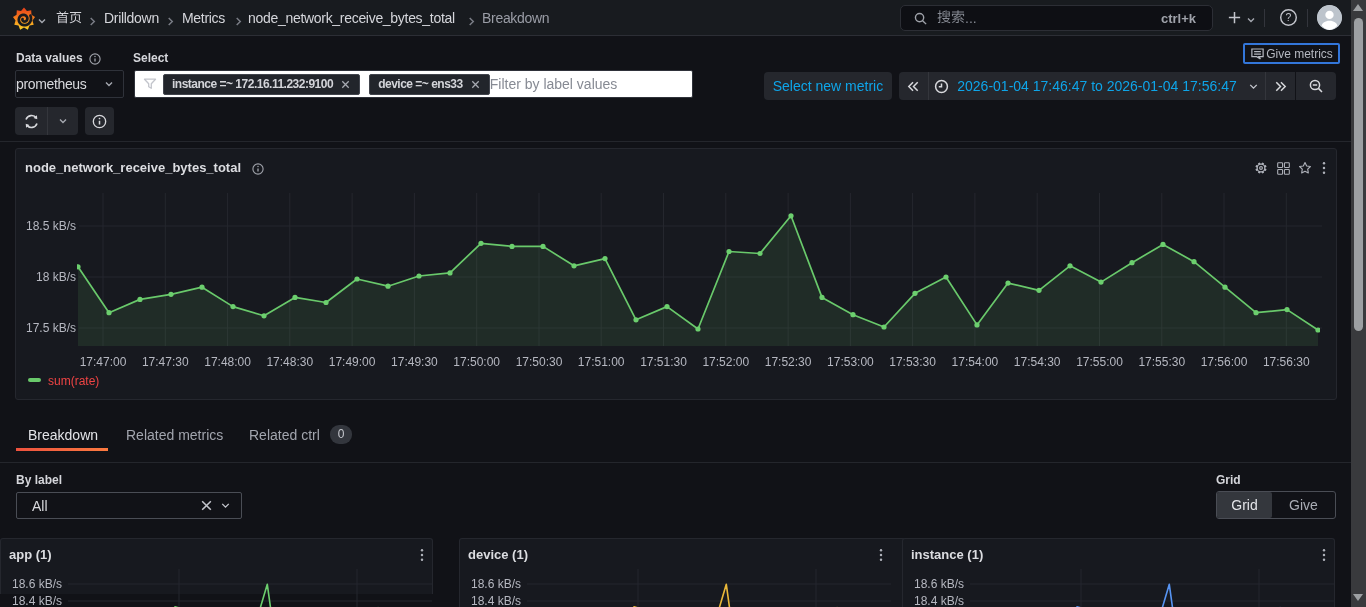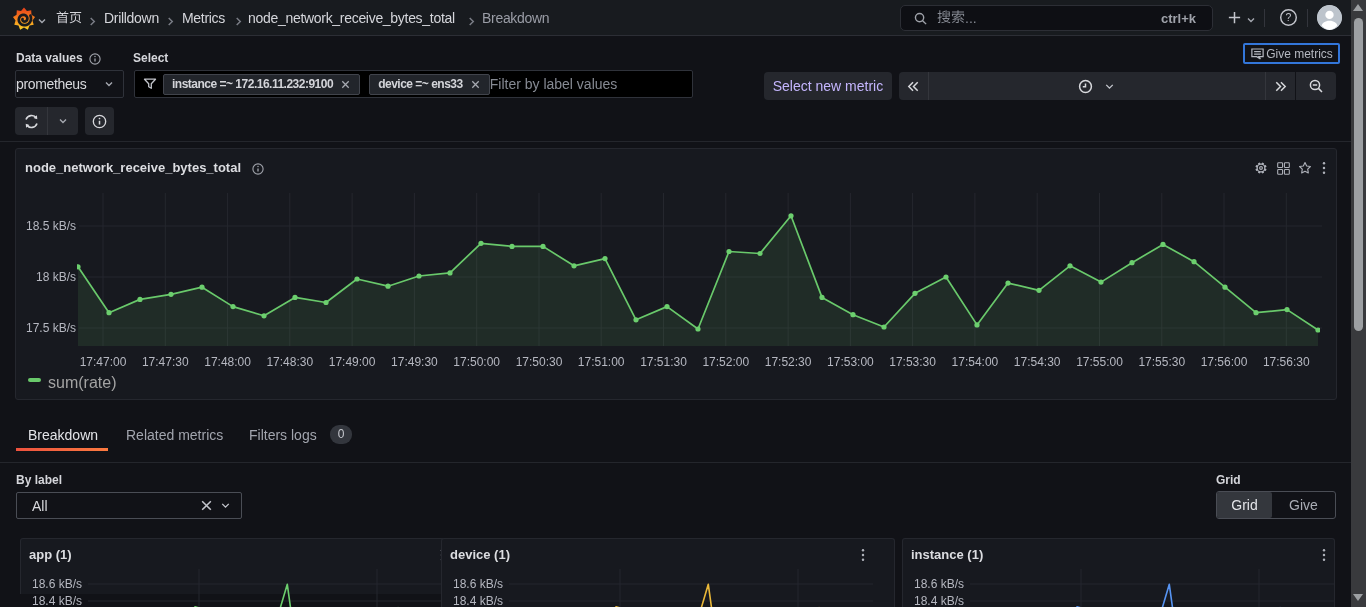--- a/index.html
+++ b/index.html
@@ -4,21 +4,21 @@
 html,body{width:1366px;height:607px;overflow:hidden;background:#111217;font-family:"Liberation Sans",sans-serif;color:#ccccdc;position:relative}
 .abs{position:absolute}
 .topbar{position:absolute;left:0;top:0;width:1351px;height:36px;background:#181b1f;border-bottom:1px solid #2c2e35;display:flex;align-items:center}
 .crumb{font-size:14px;color:#d5d6db;letter-spacing:-0.3px;white-space:nowrap}
 .crumb.last{color:#9a9da6}
 .searchbox{position:absolute;left:900px;top:5px;width:313px;height:26px;background:#0e0f14;border:1px solid #2c2e35;border-radius:5px;display:flex;align-items:center;color:#868a93;font-size:14px}
 .navdiv{width:1px;height:18px;background:#33353c;position:absolute;top:9px}
 .avatar{position:absolute;left:1317px;top:5px;width:25px;height:25px;border-radius:50%;background:#b9c0c9;overflow:hidden}
 .lbl{font-size:12px;font-weight:bold;color:#d5d6db}
 .sel{background:#111217;border:1px solid #2f323a;border-radius:2px;height:28px;display:flex;align-items:center;font-size:14px;color:#d8d9dd}
-.btn{background:#25272d;border-radius:4px;height:28px;display:flex;align-items:center;justify-content:center;font-size:14px;color:#c4b5fd}
+.btn{background:#25272d;border-radius:4px;height:28px;display:flex;align-items:center;justify-content:center;font-size:14px;color:#0ea5e9}
 .pill{background:#22252b;border:1px solid #41444c;border-radius:2px;height:21px;display:flex;align-items:center;font-size:12px;font-weight:bold;letter-spacing:-0.5px;color:#d3d4d9;padding:0 8px;white-space:nowrap}
 .pill .x{margin-left:7px;color:#a7aab2;font-weight:normal;font-size:13px;letter-spacing:0}
 .panel{position:absolute;background:#17191f;border:1px solid #25272e;border-radius:3px}
 .ptitle{font-size:13px;font-weight:bold;color:#dcdde1}
 .tab{font-size:14px;color:#a2a5ae;position:absolute;top:427px}
 </style></head><body>
 <div class="topbar">
 <div class="abs" style="left:12px;top:6px"><svg width="24" height="25" viewBox="0 0 24 25">
         <defs>
           <linearGradient id="lg" x1="0" y1="0" x2="0" y2="1">
@@ -102,21 +102,21 @@
     </svg></div>
 <div class="abs lbl" style="left:133px;top:51px">Select</div>
 <div class="abs sel" style="left:15px;top:70px;width:109px">
     <span style="letter-spacing:-0.35px">prometheus</span>
     <span style="margin-left:auto;margin-right:8px;display:flex">
       <svg width="12" height="12" viewBox="0 0 16 16">
         <path fill="none" stroke="#a6a9b1" stroke-width="1.8" d="M4 6l4 4 4-4"></path>
       </svg>
     </span>
   </div>
-<div class="abs sel" style="left:134px;top:70px;width:559px;background:#000000">
+<div class="abs sel" style="left:134px;top:70px;width:559px;background:#ffffff">
  <span style="margin-left:8px;display:flex">
       <svg width="14" height="14" viewBox="0 0 14 14">
         <path fill="none" stroke="#c3c5cc" stroke-width="1.3" stroke-linejoin="round" d="M1.5 2.2h11L8.3 6.8v4.5L5.7 9.7V6.8z"></path>
       </svg>
     </span>
  <span class="pill" style="margin-left:6px">instance =~ 172.16.11.232:9100<svg class="x" width="11" height="11" viewBox="0 0 12 12" style="margin-left:7px">
         <path stroke="#a7aab2" stroke-width="1.4" d="M2.5 2.5l7 7M9.5 2.5l-7 7"></path>
       </svg></span>
  <span class="pill" style="margin-left:9px">device =~ ens33<svg class="x" width="11" height="11" viewBox="0 0 12 12" style="margin-left:7px">
         <path stroke="#a7aab2" stroke-width="1.4" d="M2.5 2.5l7 7M9.5 2.5l-7 7"></path>
@@ -131,20 +131,21 @@
           <path d="M7.5 3.5L3 8l4.5 4.5"></path>
           <path d="M12.5 3.5L8 8l4.5 4.5"></path>
         </g>
       </svg>
     </div>
  <div class="btn" style="width:336px;border-radius:0;gap:8px">
       <svg width="15" height="15" viewBox="0 0 16 16">
         <circle cx="8" cy="8" r="6.3" fill="none" stroke="#d8d9dd" stroke-width="1.6"></circle>
         <path fill="none" stroke="#d8d9dd" stroke-width="1.6" d="M8 4.8v3.4H5.1"></path>
       </svg>
+      <span>2026-01-04 17:46:47 to 2026-01-04 17:56:47</span>
       <span style="display:flex;margin-left:2px">
         <svg width="13" height="13" viewBox="0 0 16 16">
           <path fill="none" stroke="#c3c5cc" stroke-width="1.7" d="M4 6l4 4 4-4"></path>
         </svg>
       </span>
     </div>
  <div class="btn" style="width:30px;border-radius:0;border-left:1px solid #34363c">
       <svg width="15" height="15" viewBox="0 0 16 16">
         <g fill="none" stroke="#d8d9dd" stroke-width="1.6">
           <path d="M3.5 3.5L8 8l-4.5 4.5"></path>
@@ -328,46 +329,46 @@
           <text x="1083.5" y="217" text-anchor="middle">17:55:00</text>
           <text x="1145.8" y="217" text-anchor="middle">17:55:30</text>
           <text x="1208.0" y="217" text-anchor="middle">17:56:00</text>
           <text x="1270.3" y="217" text-anchor="middle">17:56:30</text>
           <text x="60" y="81" text-anchor="end">18.5 kB/s</text>
           <text x="60" y="132" text-anchor="end">18 kB/s</text>
           <text x="60" y="183" text-anchor="end">17.5 kB/s</text>
         </g>
 </svg></div>
 <div class="abs" style="left:12px;top:229px;width:13px;height:4px;border-radius:2px;background:#69c96b"></div>
-<div class="abs" style="left:32px;top:225px;font-size:16px;color:#a3a3a3">sum(rate)</div>
+<div class="abs" style="left:32px;top:225px;font-size:12px;color:#ef4444">sum(rate)</div>
 </div>
 <div class="tab" style="left:28px;color:#e3e4e8">Breakdown</div>
 <div class="abs" style="left:16px;top:448px;width:92px;height:3px;background:linear-gradient(90deg,#ee523e,#fb7a40)"></div>
 <div class="tab" style="left:126px">Related metrics</div>
-<div class="tab" style="left:249px">Filters logs</div>
+<div class="tab" style="left:249px">Related ctrl</div>
 <div class="abs" style="left:330px;top:425px;width:22px;height:19px;background:#33363d;border-radius:9px;text-align:center;font-size:12px;color:#c7c9cf;line-height:19px">0</div>
 <div class="abs" style="left:0;top:462px;width:1351px;height:1px;background:#24262c"></div>
 <div class="abs lbl" style="left:16px;top:473px">By label</div>
 <div class="abs sel" style="left:16px;top:492px;width:226px;height:27px;border-color:#4a4d55">
  <span style="margin-left:15px">All</span>
  <span style="margin-left:auto;display:flex;align-items:center;gap:6px;margin-right:9px">
       <svg width="13" height="13" viewBox="0 0 12 12">
         <path stroke="#c3c5cc" stroke-width="1.4" d="M2 2l8 8M10 2l-8 8"></path>
       </svg>
       <svg width="13" height="13" viewBox="0 0 16 16">
         <path fill="none" stroke="#c3c5cc" stroke-width="1.7" d="M4 6l4 4 4-4"></path>
       </svg>
     </span>
 </div>
 <div class="abs lbl" style="left:1216px;top:473px">Grid</div>
 <div class="abs" style="left:1216px;top:491px;width:120px;height:28px;border:1px solid #4a4d55;border-radius:3px;display:flex;font-size:14px">
  <div style="flex:0 0 55px;background:#34373d;border-radius:2px;display:flex;align-items:center;justify-content:center;color:#e3e4e8;font-weight:500">Grid</div>
  <div style="flex:1;display:flex;align-items:center;justify-content:center;color:#aaadb5">Give</div>
 </div>
-<div class="panel" style="left:20px;top:538px;width:433px;height:56px;border-bottom:none;border-radius:3px 3px 0 0">
+<div class="panel" style="left:0;top:538px;width:433px;height:56px;border-bottom:none;border-radius:3px 3px 0 0">
 <div class="ptitle abs" style="left:8px;top:8px">app (1)</div>
 <div class="abs" style="left:419px;top:9px"><svg width="4" height="14" viewBox="0 0 4 16">
         <g fill="#aeb1b9">
           <circle cx="2" cy="2.5" r="1.4"></circle>
           <circle cx="2" cy="8" r="1.4"></circle>
           <circle cx="2" cy="13.5" r="1.4"></circle>
         </g>
       </svg></div>
 <div class="abs" style="left:0;top:0"><svg class="minichart" width="433" height="69" viewBox="0 0 433 69">
 <g stroke="#25272e" stroke-width="1">
@@ -376,21 +377,21 @@
           <line x1="178" y1="30" x2="178" y2="69"></line>
           <line x1="356" y1="30" x2="356" y2="69"></line>
         </g>
 <g font-size="12" fill="#b6b8c1" font-family="Liberation Sans, sans-serif">
           <text x="61" y="49" text-anchor="end">18.6 kB/s</text>
           <text x="61" y="66" text-anchor="end">18.4 kB/s</text>
         </g>
 <polyline points="54.0,87.0 63.2,124.6 72.5,113.8 81.7,109.6 90.9,103.8 100.2,119.6 109.4,127.1 118.6,112.1 127.8,116.3 137.1,97.1 146.3,102.9 155.5,94.6 164.8,92.1 174.0,67.8 183.2,70.4 192.5,70.4 201.7,86.2 210.9,80.4 220.1,130.5 229.4,119.6 238.6,138.0 247.8,74.5 257.1,76.2 266.3,45.3 275.5,112.1 284.8,126.3 294.0,136.3 303.2,108.8 312.4,95.4 321.7,134.6 330.9,100.4 340.1,106.3 349.4,86.2 358.6,99.6 367.8,83.7 377.1,68.7 386.3,82.9 395.5,103.8 404.7,124.6 414.0,122.1 423.2,138.8" fill="none" stroke="#6ccf6e" stroke-width="1.6" stroke-linejoin="round"></polyline>
 </svg></div>
 </div>
-<div class="panel" style="left:441px;top:538px;width:454px;height:69px;border-bottom:none;border-radius:3px 3px 0 0">
+<div class="panel" style="left:459px;top:538px;width:454px;height:69px;border-bottom:none;border-radius:3px 3px 0 0">
 <div class="ptitle abs" style="left:8px;top:8px">device (1)</div>
 <div class="abs" style="left:419px;top:9px"><svg width="4" height="14" viewBox="0 0 4 16">
         <g fill="#aeb1b9">
           <circle cx="2" cy="2.5" r="1.4"></circle>
           <circle cx="2" cy="8" r="1.4"></circle>
           <circle cx="2" cy="13.5" r="1.4"></circle>
         </g>
       </svg></div>
 <div class="abs" style="left:0;top:0"><svg class="minichart" width="433" height="69" viewBox="0 0 433 69">
 <g stroke="#25272e" stroke-width="1">

